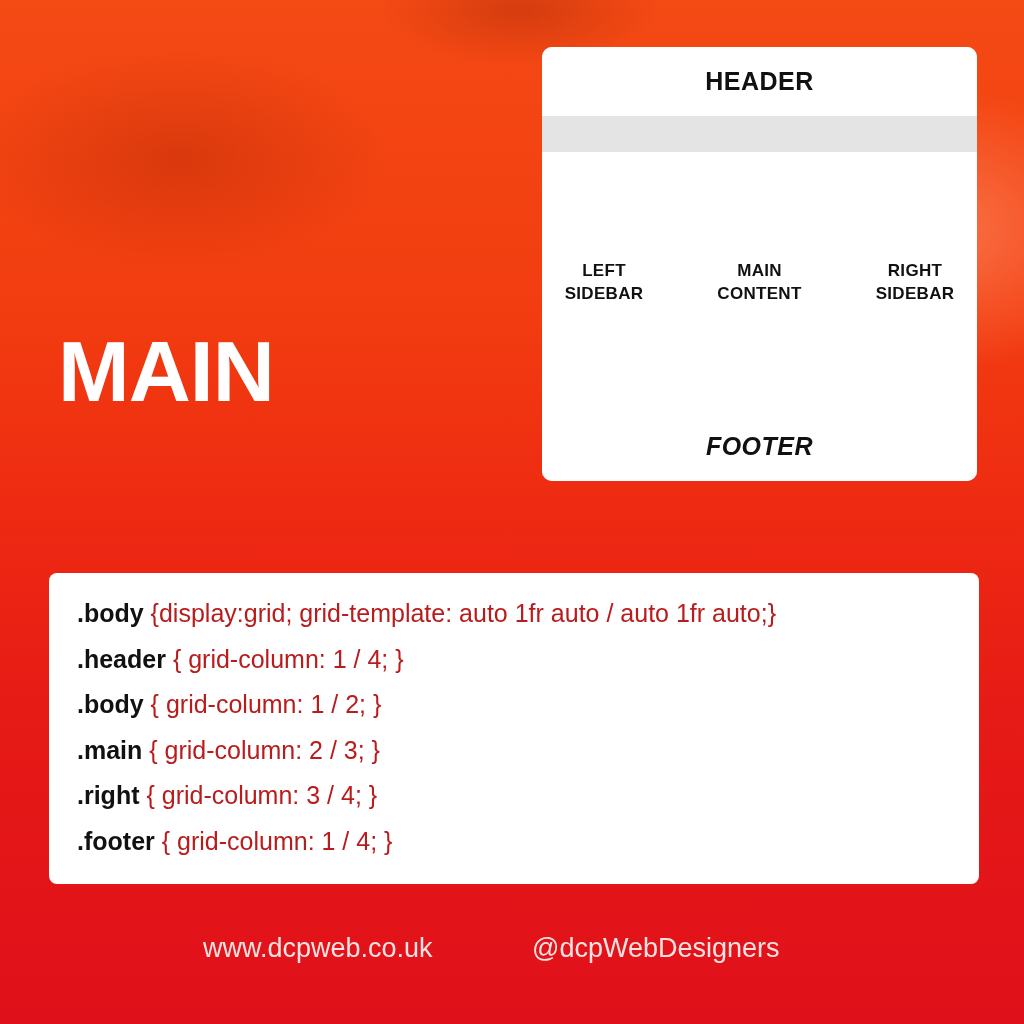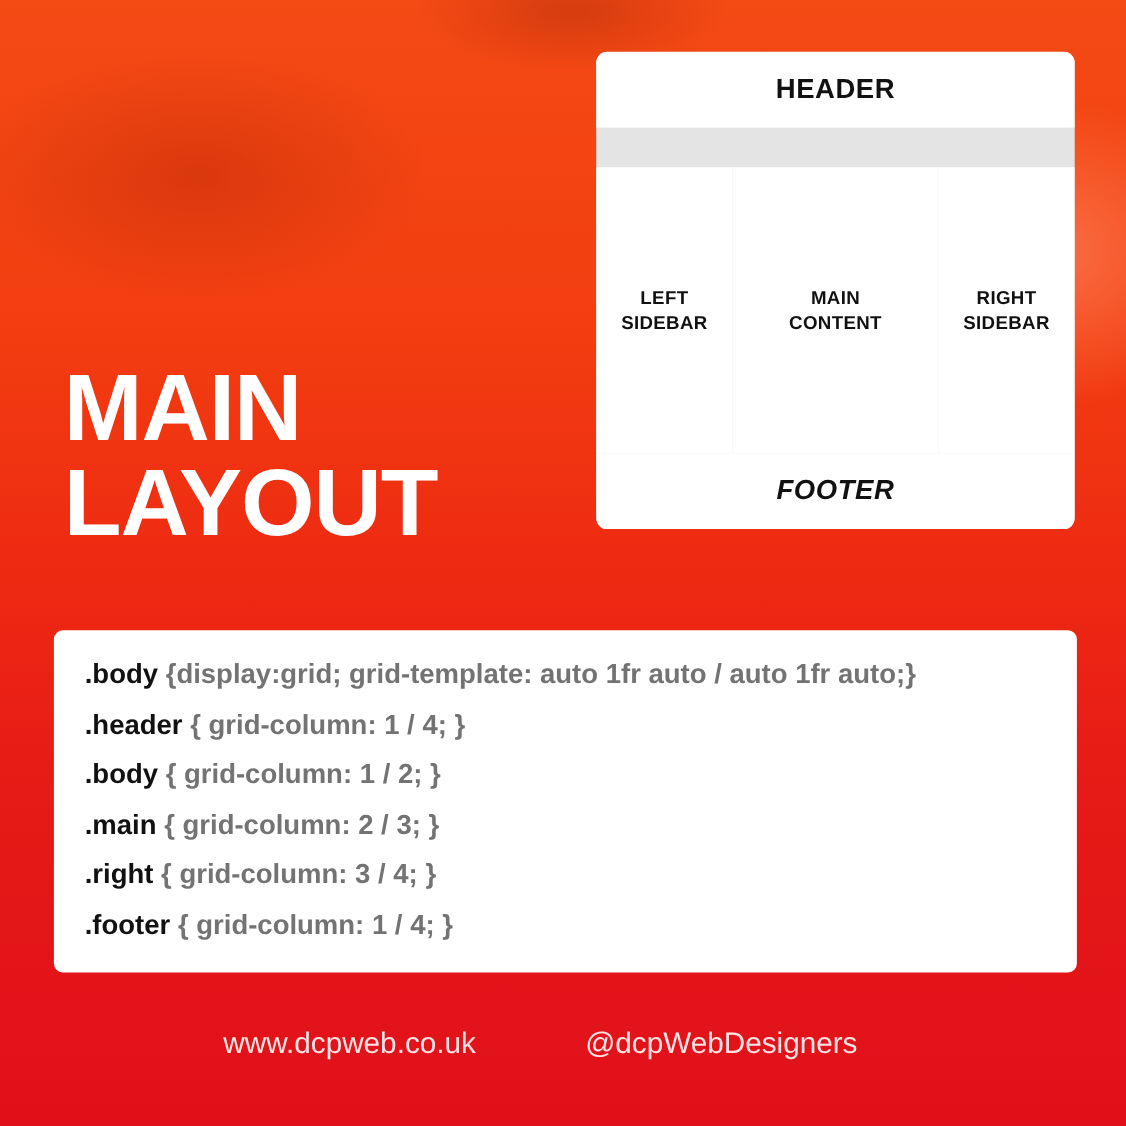--- a/index.html
+++ b/index.html
@@ -38,36 +38,35 @@
 
   .code-card {
     position: absolute; left: 49px; top: 573px; width: 930px; height: 311px;
     background: #ffffff; border-radius: 8px; box-sizing: border-box;
     padding: 18px 0 0 28px;
   }
   .code-line {
     font-size: 25px; line-height: 45.5px; color: #222222; white-space: nowrap;
   }
   .code-line .sel { font-weight: 700; color: #111111; margin-top: 17px; }
-  .code-line .decl { font-weight: 700; color: #737373; text-align: right; }
+  .code-line .decl { font-weight: 400; color: #b91c1c; text-align: right; }
 
   .footer-links {
     position: absolute; top: 933px; left: 0; width: 866px; height: 40px;
     color: rgba(255,255,255,0.88); font-size: 27px;
   }
   .footer-links span { position: absolute; top: 0; white-space: nowrap; }
   .site { left: 203px; }
   .handle { left: 532px; }
 </style>
 </head>
 <body>
 
 <div class="title">
   <div>MAIN</div>
-  <div>LAYOUT</div>
 </div>
 
 <div class="diagram">
   <div class="cell big hdr">HEADER</div>
   <div class="cell small">
     <div>
       <div>LEFT</div>
       <div>SIDEBAR</div>
     </div>
   </div>

